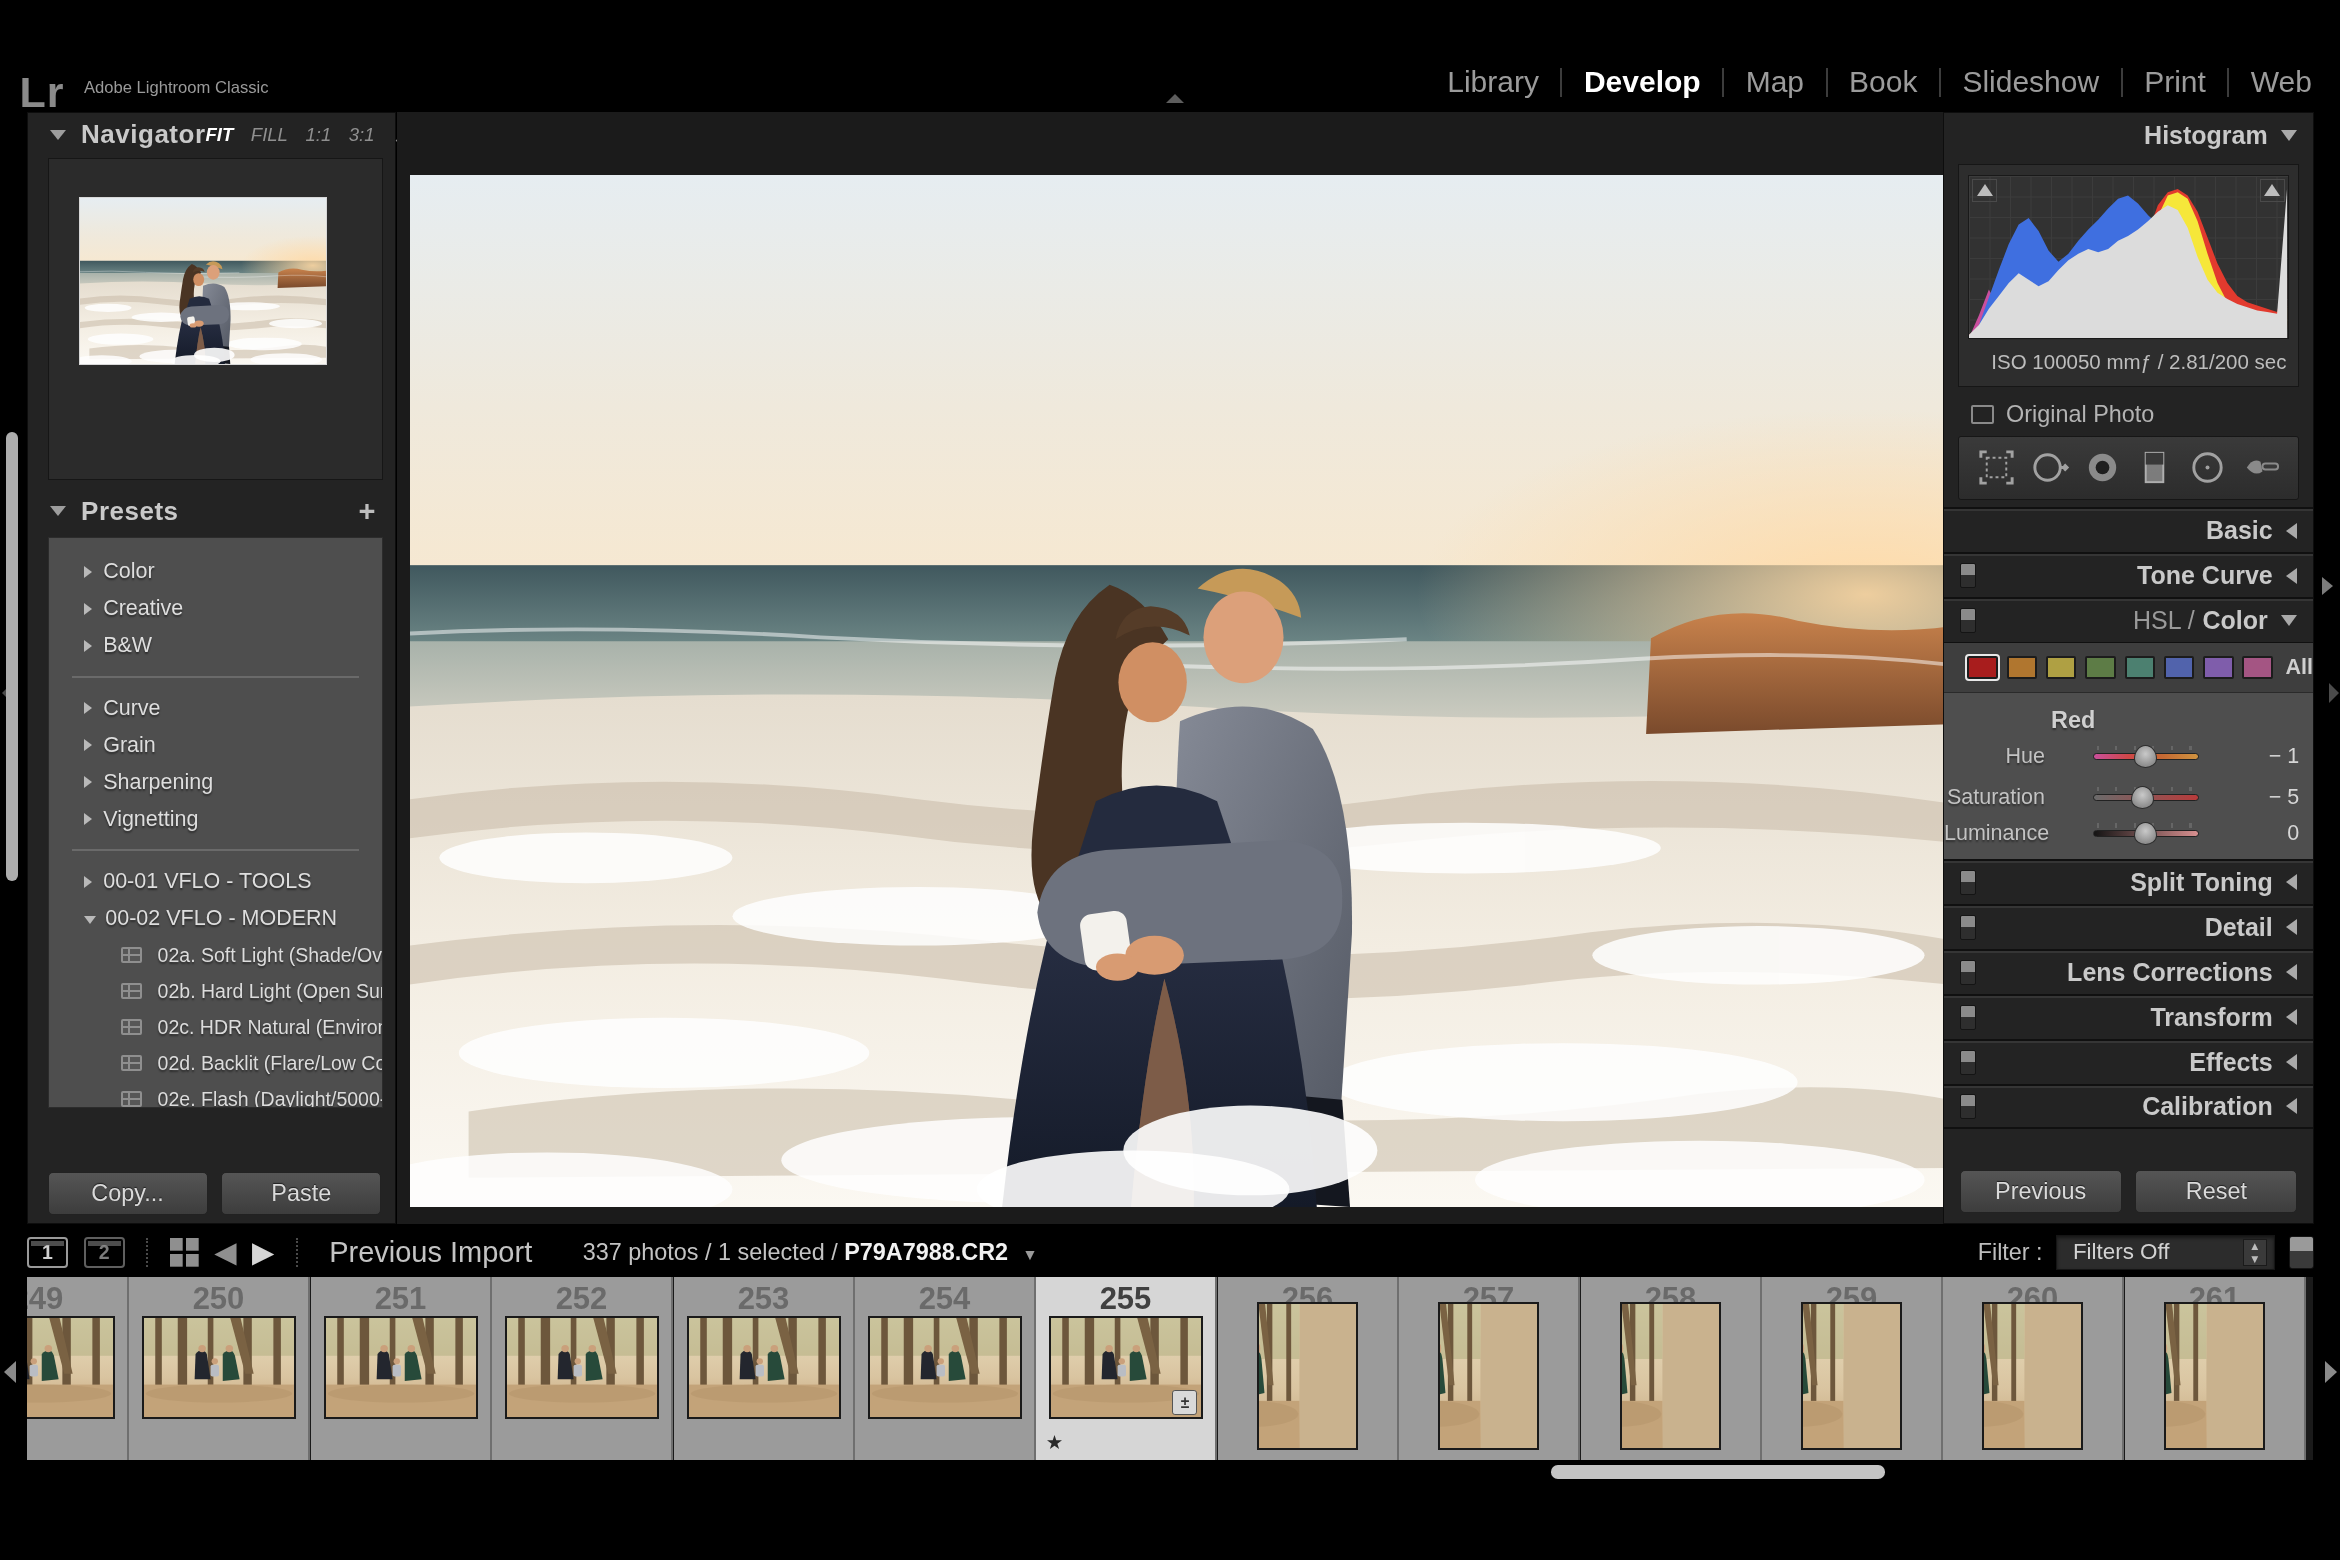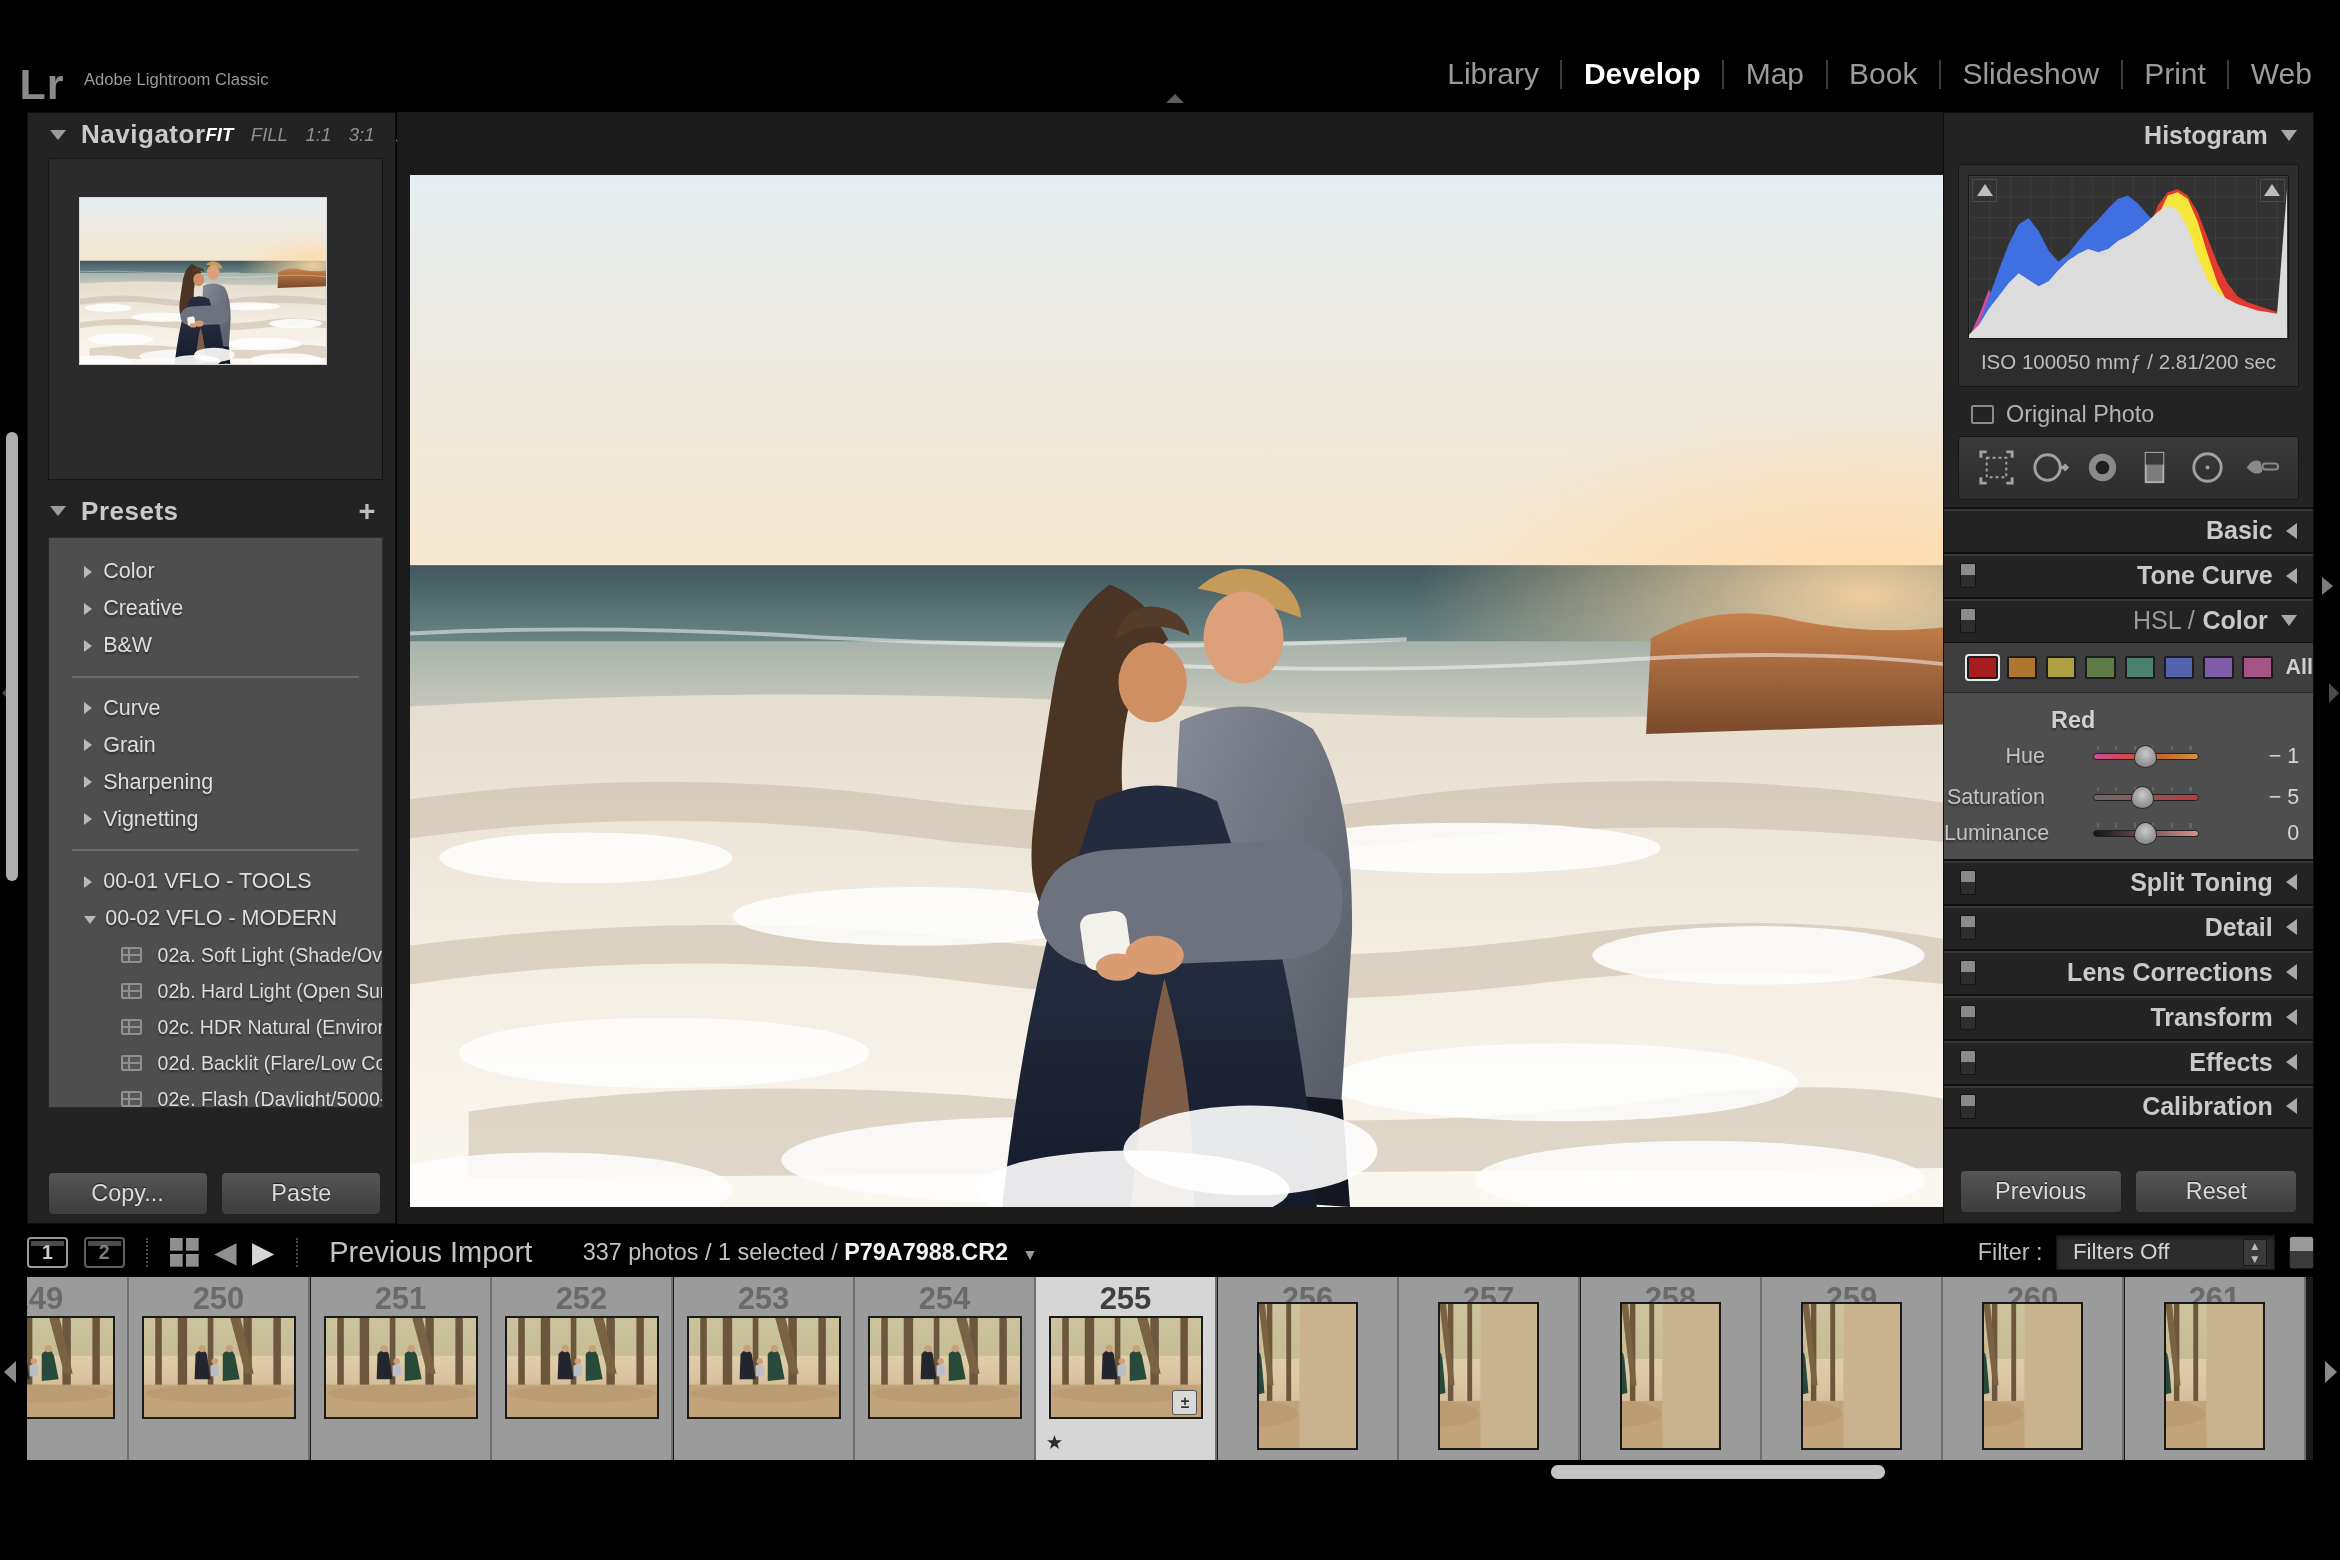--- a/index.html
+++ b/index.html
@@ -1,19 +1,19 @@
 <!DOCTYPE html>
 <html><head>
 <meta charset="utf-8">
 <style>
   * { margin:0; padding:0; box-sizing:border-box; }
   html,body { width:2341px; height:1560px; background:#000; font-family:"Liberation Sans", sans-serif; overflow:hidden; position:relative; color:#c4c4c4; }
 
   
-  #topbar { position:absolute; left:0; top:0; width:2341px; height:112px; background:#000; }
+  #topbar { position:absolute; left:0; top:8px; width:2341px; height:112px; background:#000; }
   #lr-logo { position:absolute; left:19.5px; top:60px; width:49px; height:45px; color:#8a8a8a; font-size:43px; font-weight:bold; letter-spacing:1px; }
   #app-title { position:absolute; left:84px; top:70px; font-size:16.6px; color:#9a9a9a; }
   #modules { position:absolute; right:29px; top:57px; display:flex; align-items:center; gap:21.5px; }
   .mod { font-size:30px; color:#9b9b9b; cursor:pointer; }
   .mod.active { color:#ffffff; font-weight:bold; }
   .mod-sep { width:0; height:29px; border-left:2px solid #3c3c3c; }
   .collapse-tri { width:0; height:0; border-style:solid; position:absolute; }
   #tri-top { left:1166px; top:94px; border-width:0 9.8px 9.8px 9.8px; border-color:transparent transparent #5d5d5d transparent; }
   #tri-bottom { left:1166px; bottom:15.6px; border-width:9.8px 9.8px 0 9.8px; border-color:#5d5d5d transparent transparent transparent; }
   #tri-left { left:2px; top:683px; border-width:10.7px 10.7px 10.7px 0; border-color:transparent #4b4b4b transparent transparent; }
@@ -54,21 +54,21 @@
   .rp-title { margin-left:auto; font-size:25px; font-weight:bold; color:#c9c9c9; }
   .rp-tri-left { width:0;height:0;border-top:8.8px solid transparent;border-bottom:8.8px solid transparent;border-right:11.7px solid #a9a9a9; margin-left:13.7px; }
   .rp-tri-down { width:0;height:0;border-left:8.8px solid transparent;border-right:8.8px solid transparent;border-top:11.7px solid #a9a9a9; margin-left:13.7px; }
   .toggle { width:16.6px; height:25px; border:1px solid #141414; border-radius:2px; background:linear-gradient(#8a8a8a 0 46%, #2e2e2e 46% 100%); flex:none; }
   #histo-wrap { margin:5.9px 13.7px 0; background:#2d2d2d; border:1px solid #161616; padding:9.8px; }
   #histo-area { position:relative; width:100%; height:164px; background:#323232; border:1px solid #191919;
      background-image:linear-gradient(#3c3c3c 1px, transparent 1px), linear-gradient(90deg,#3c3c3c 1px, transparent 1px);
      background-size:100% 20.5px, 20.5px 100%; }
   .clip-box { position:absolute; top:2.9px; width:25px; height:23.4px; border:1px solid #4a4a4a; display:flex; align-items:center; justify-content:center; }
   .clip-tri { width:0;height:0;border-left:8.8px solid transparent;border-right:8.8px solid transparent;border-bottom:12.7px solid #bdbdbd; }
-  #exif { display:flex; justify-content:center; padding:11.7px 2px 2px; font-size:20.5px; color:#bdbdbd; }
+  #exif { display:flex; justify-content:flex-end; padding:11.7px 2px 2px; font-size:20.5px; color:#bdbdbd; }
   #orig-row { display:flex; align-items:center; gap:11.7px; margin:13.7px 15.6px 7.8px 27px; font-size:23.4px; color:#b3b3b3; }
   #orig-check { width:23.4px; height:19.5px; border:2px solid #8a8a8a; border-radius:2px; background:transparent; }
   #toolstrip { margin:7.8px 13.7px; height:64px; background:linear-gradient(#3a3a3a,#2c2c2c); border:1px solid #161616; border-radius:2.9px; display:flex; align-items:center; justify-content:space-around; padding:0 11.7px; }
   .tool { width:43px; height:43px; position:relative; opacity:.85; cursor:pointer; }
   svg.toolsvg { width:100%; height:100%; }
 
   #hsl-content { background:#4e4e4e; border-top:1px solid #101010; }
   #swatch-row { display:flex; align-items:center; gap:8.8px; padding:11.7px 0 11.7px 23.4px; background:#3e3e3e; border-bottom:1px solid #2a2a2a; }
   .swatch { width:33px; height:23.4px; border:2px solid #1c1c1c; border-radius:2px; cursor:pointer; }
   .swatch.selected { outline:2px solid #e8e8e8; }

